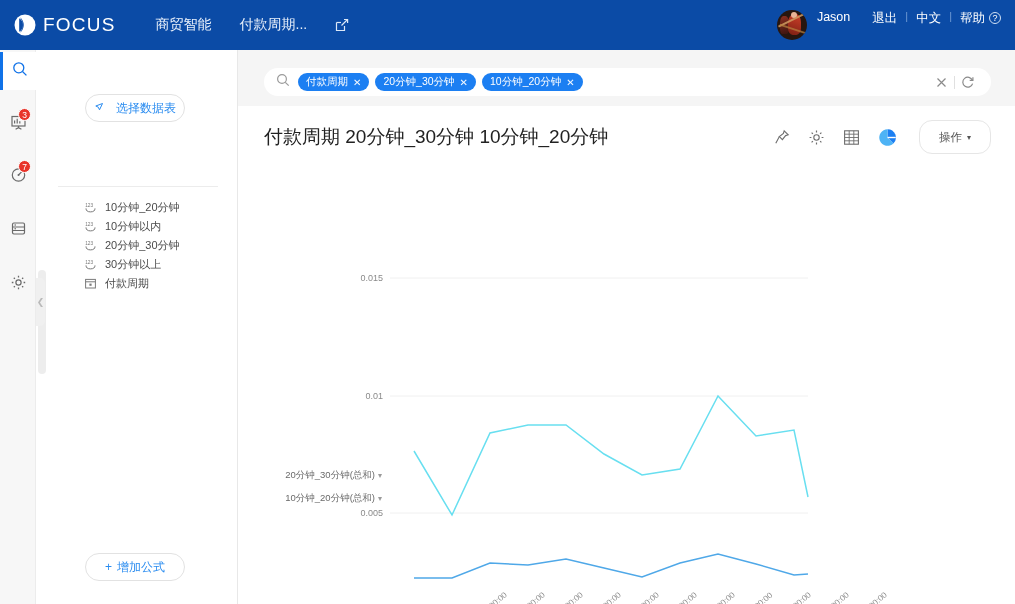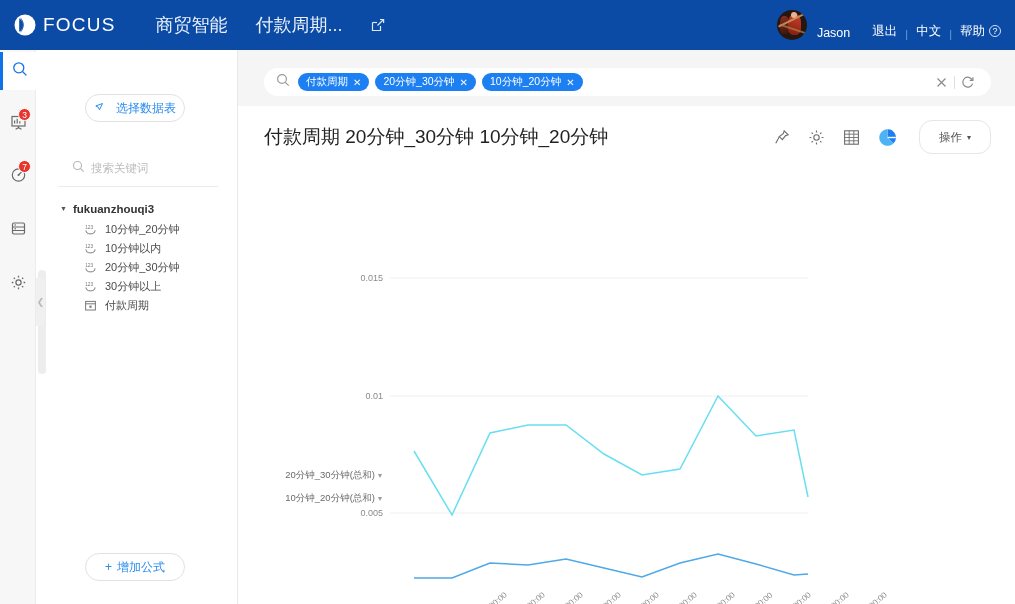--- a/index.html
+++ b/index.html
@@ -15,24 +15,24 @@
     background: #0b4ba6; display: flex; align-items: center;
   }
   .logo-wrap { display: flex; align-items: flex-end; margin-left: 14px; }
   .logo-mark { width: 22px; height: 22px; position: relative; }
   .logo-mark svg { display: block; }
   .logo-text {
     color: #fff; font-size: 19px; letter-spacing: 1.2px;
     margin-left: 7px; font-weight: 400;
   }
   .nav-items { display: flex; align-items: center; margin-left: 40px; gap: 28px; }
-  .nav-item { color: #eaf1fb; font-size: 18px; cursor: pointer; white-space: nowrap; }
+  .nav-item { color: #eaf1fb; font-size: 14px; cursor: pointer; white-space: nowrap; }
   .nav-icon-btn { display: flex; align-items: center; cursor: pointer; }
   .nav-right {
-    margin-left: auto; display: flex; align-items: flex-end;
+    margin-left: auto; display: flex; align-items: flex-start;
     margin-right: 14px; gap: 0;
   }
   .avatar {
     width: 30px; height: 30px; border-radius: 50%; overflow: hidden;
     background: #27160f; position: relative; flex: none;
   }
   .avatar .a1 { position:absolute; left:3px; top:6px; width:9px; height:18px;
     background: linear-gradient(160deg,#8c2f20,#3a1410); border-radius:40% 40% 30% 30%; }
   .avatar .a2 { position:absolute; left:11px; top:4px; width:13px; height:21px;
     background: linear-gradient(200deg,#d0402a,#7c1f13); border-radius:45% 40% 35% 35%; }
@@ -277,36 +277,23 @@
 <div class="sidepanel">
   <div class="btn-pill btn-select-table">
     <span>
       <svg width="10" height="10" viewBox="0 0 10 10">
         <path d="M8.5 1.5 L1.8 4 L4.3 5.2 L5.5 7.8 Z" fill="none" stroke="#2a8cf0" stroke-width="1"></path>
       </svg>
     </span>
     <span>选择数据表</span>
   </div>
 
-  <div class="search-field">
-    <span>
-      <svg width="13" height="13" viewBox="0 0 13 13">
-        <circle cx="5.5" cy="5.5" r="4" fill="none" stroke="#b5b5b5" stroke-width="1.1"></circle>
-        <path d="M8.4 8.4 L11.6 11.6" stroke="#b5b5b5" stroke-width="1.1"></path>
-      </svg>
-    </span>
-    <input type="text" placeholder="搜索关键词" style="">
-  </div>
   <div class="side-divider"></div>
 
   <div class="table-group">
-    <div class="group-head">
-      <span class="caret">▼</span>
-      <span>fukuanzhouqi3</span>
-    </div>
 
     <div class="field-row">
       <span class="fieldicon">
         <svg width="13" height="13" viewBox="0 0 13 13">
           <text x="1.2" y="5.6" font-size="4.8" fill="#7a7a7a" font-family="Liberation Sans, sans-serif">123</text>
           <path d="M2 7.4 A 4.4 3.4 0 0 0 11 7.4" fill="none" stroke="#7a7a7a" stroke-width="1"></path>
         </svg>
       </span>
       <span>10分钟_20分钟</span>
     </div>

